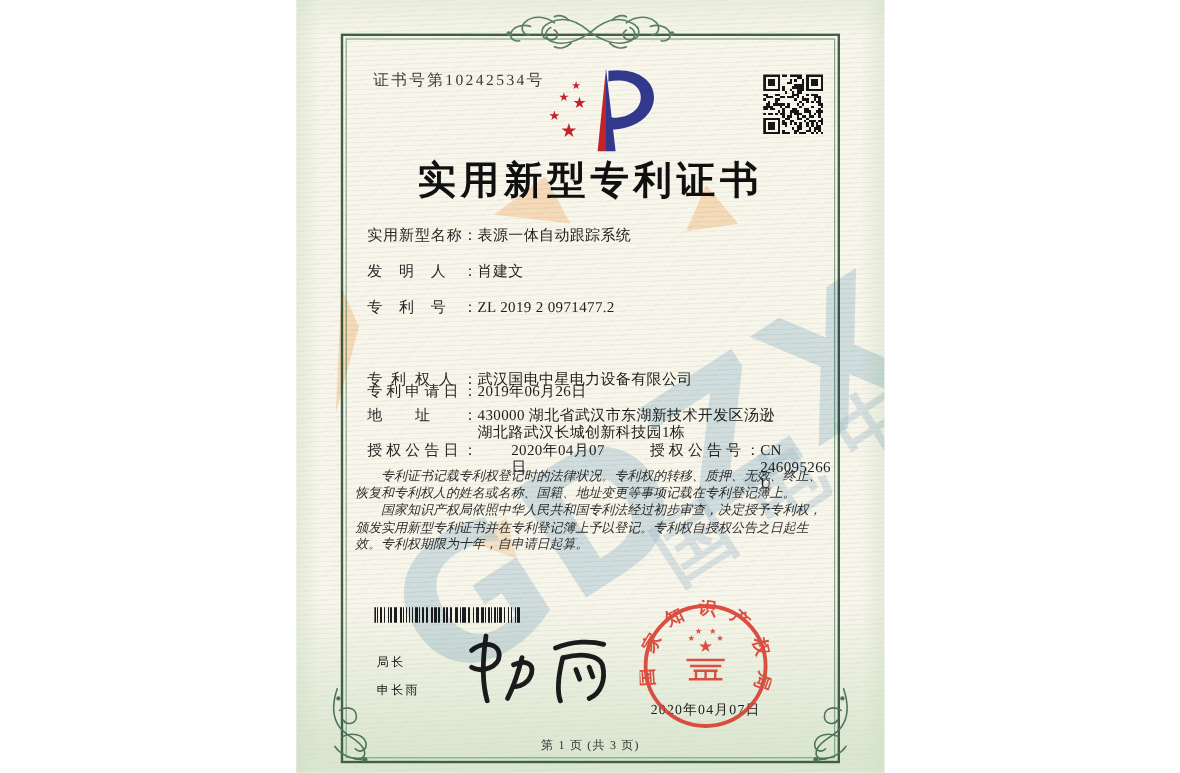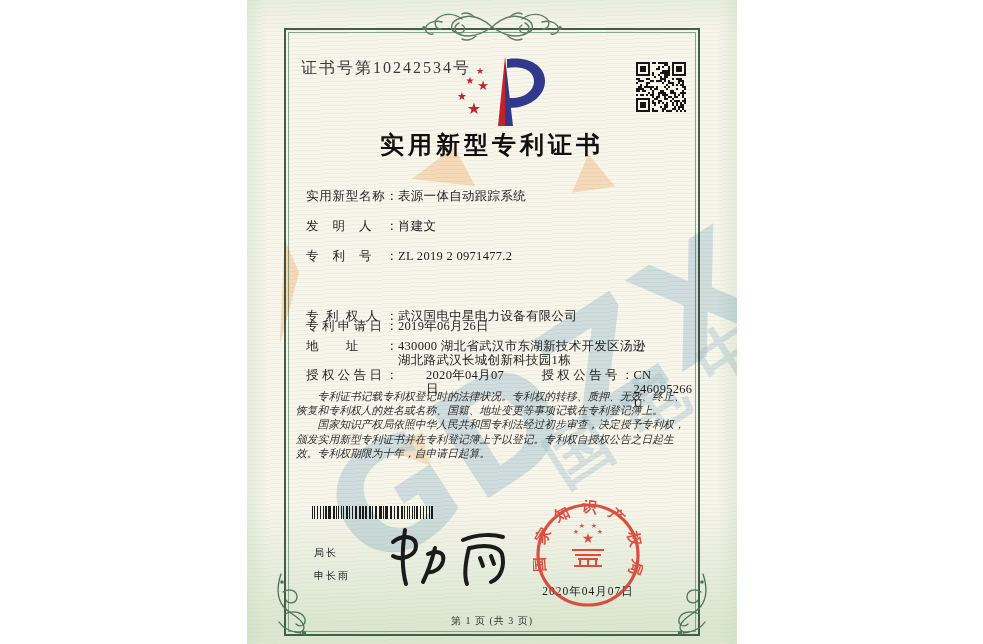--- a/index.html
+++ b/index.html
@@ -18,24 +18,24 @@
   }
 
   
   .frame { position:absolute; left:37px; right:37px; top:28px; bottom:8px;
            border:2px solid #3f5f48; }
   .frame::before { content:""; position:absolute; inset:2px; border:1px solid #86a48b; }
 
   .ornament { position:absolute; pointer-events:none; }
 
   
-  .cert-no { position:absolute; left:54px; top:58px; font-size:16px; color:#3a3a3a;
+  .cert-no { position:absolute; left:64px; top:58px; font-size:13px; color:#3a3a3a;
              letter-spacing:2px; }
   .title { position:absolute; left:0; right:0; top:129px; text-align:center;
-           font-size:24px; font-weight:bold; letter-spacing:4px; color:#101010; }
+           font-size:32px; font-weight:bold; letter-spacing:4px; color:#101010; }
 
   .row { position:absolute; left:59px; right:36px; display:flex; align-items:flex-start;
          font-size:12.5px; color:#1d1d1d; line-height:14px; }
   .row .lbl { display:inline-block; width:92px; flex:none;
               text-align:justify; text-align-last:justify; color:#262626; }
   .row .val { letter-spacing:.3px; }
   .val-wrap { width:252px; }
   .pair2 { display:flex; margin-left:9px;justify-content:flex-end; }
 
   .legal { position:absolute; left:49px; top:390px; width:394px;

